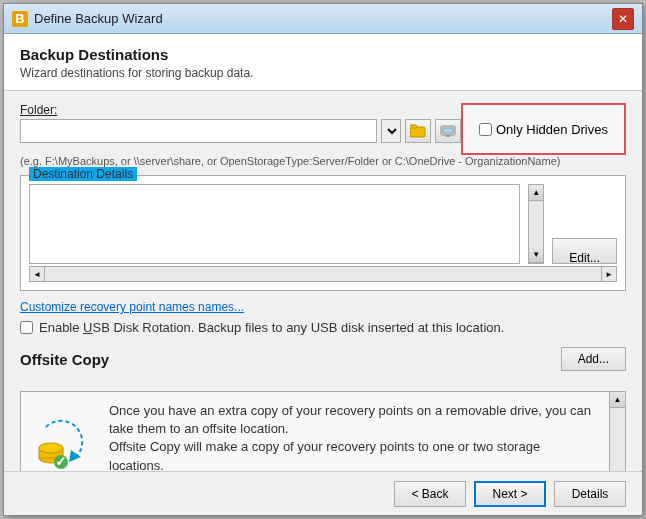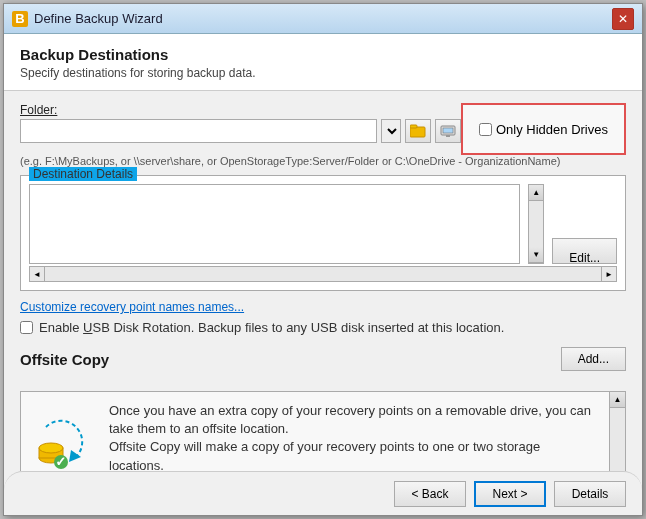--- a/index.html
+++ b/index.html
@@ -339,21 +339,20 @@
 
     .footer {
       height: 44px;
       background: #f0f0f0;
       border-top: 1px solid #ccc;
       display: flex;
       align-items: center;
       justify-content: flex-end;
       padding: 0 16px;
       gap: 8px;
-      border-radius: 19px;
     }
 
     .footer-btn {
       height: 26px;
       padding: 0 16px;
       border: 1px solid #aaa;
       background: linear-gradient(to bottom, #f5f5f5, #e0e0e0);
       cursor: pointer;
       font-size: 12px;
       min-width: 72px;
@@ -387,21 +386,21 @@
       </div>
       <span class="title-text">Define Backup Wizard</span>
     </div>
     <div class="title-bar-close">✕</div>
   </div>
 
   <div class="content">
 
     <div class="header-section">
       <div class="header-title">Backup Destinations</div>
-      <div class="header-subtitle">Specify destinations for storing backup data.</div>
+      <div class="header-subtitle">Wizard destinations for storing backup data.</div>
     </div>
 
     <div class="main-content">
       
       <div class="folder-section">
         <div class="folder-top-row">
           <div class="folder-label-area">
             <div class="folder-label">Folder:</div>
             <div class="folder-input-row">
               <input class="folder-input" type="text" style="">

